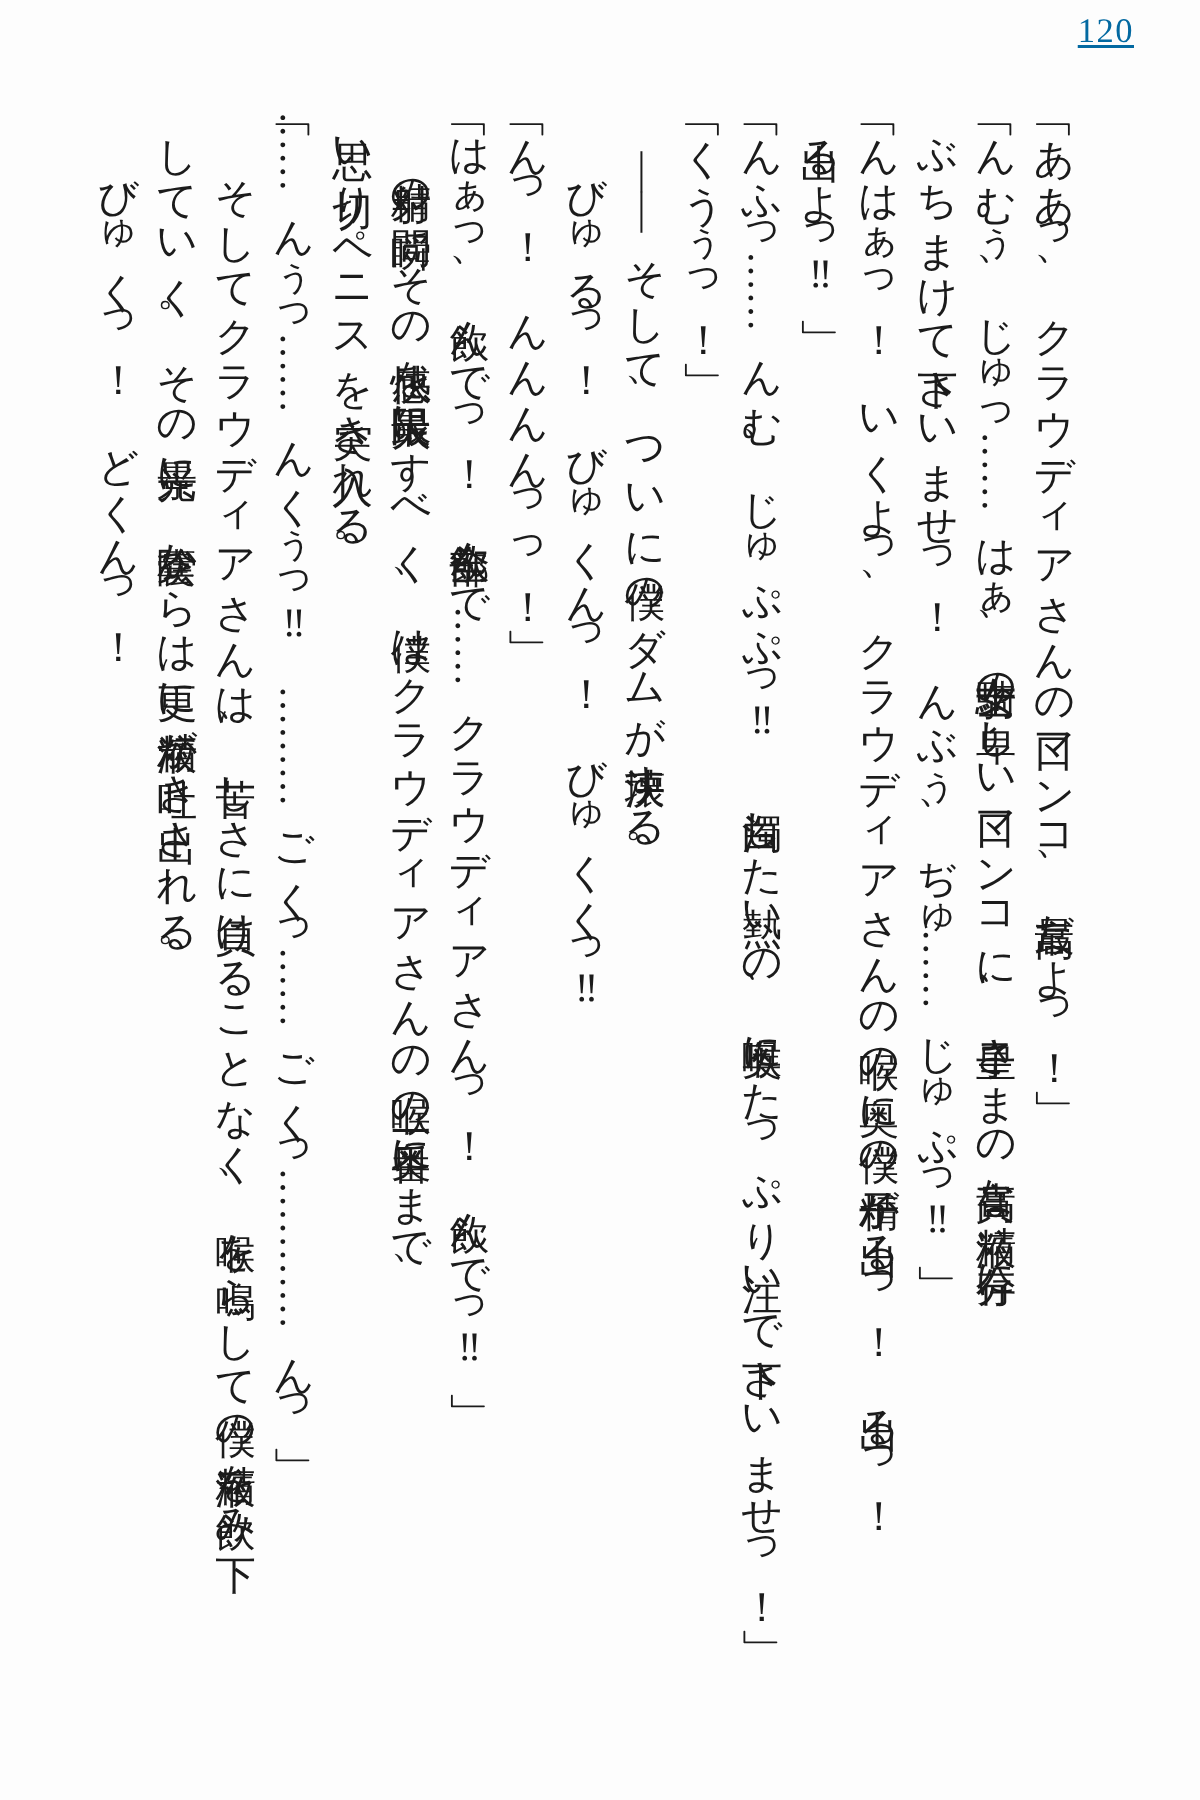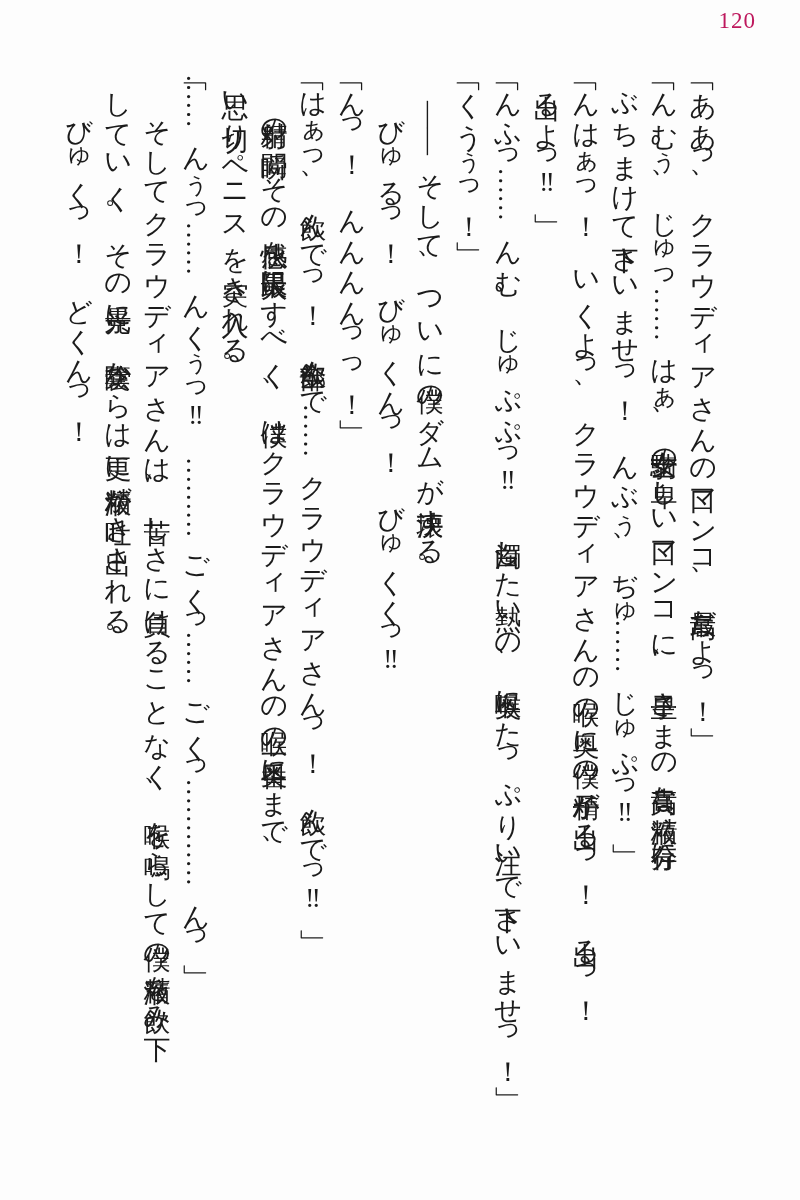--- a/index.html
+++ b/index.html
@@ -8,21 +8,22 @@
     background:#fdfdfd;
     position:relative;
     overflow:hidden;
     font-family:"Liberation Serif","DejaVu Serif",serif;
   }
   .page-number{
     position:absolute;
     top:8px;right:44px;
     font-size:23px;
     letter-spacing:1px;
-    color:#be185d;
+    color:#0369a1;
+    text-decoration:underline;
   }
   .page-text{
     position:absolute;
     top:74px;right:78px;
     height:1084px;
     writing-mode:vertical-rl;
     text-orientation:mixed;
     font-size:27px;
     color:#1b1b1b;
   }

